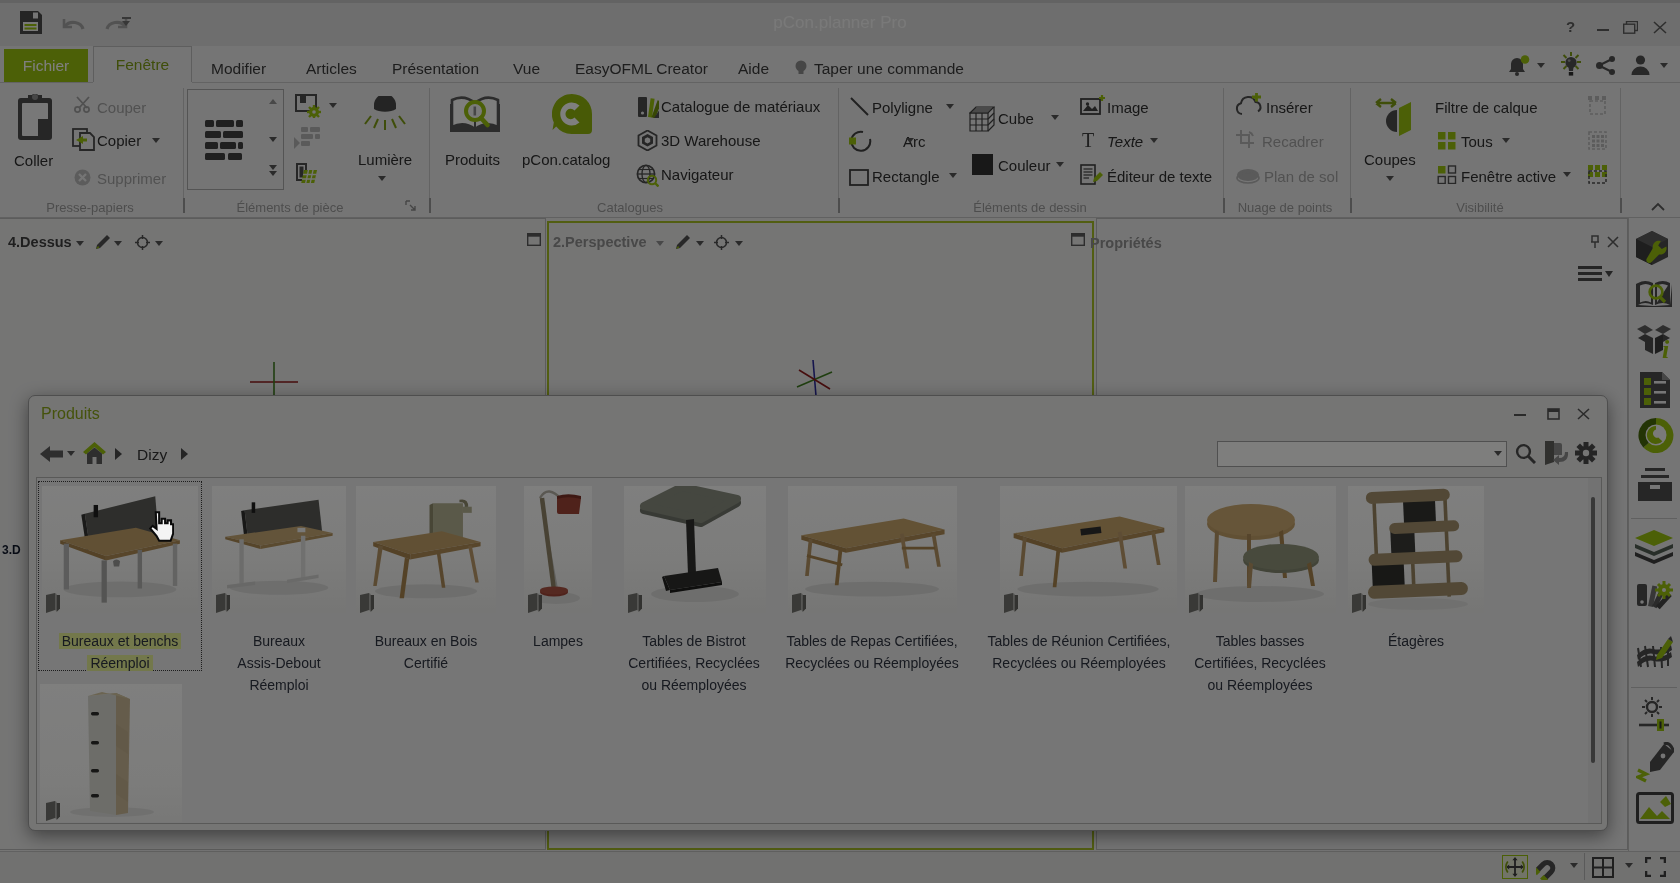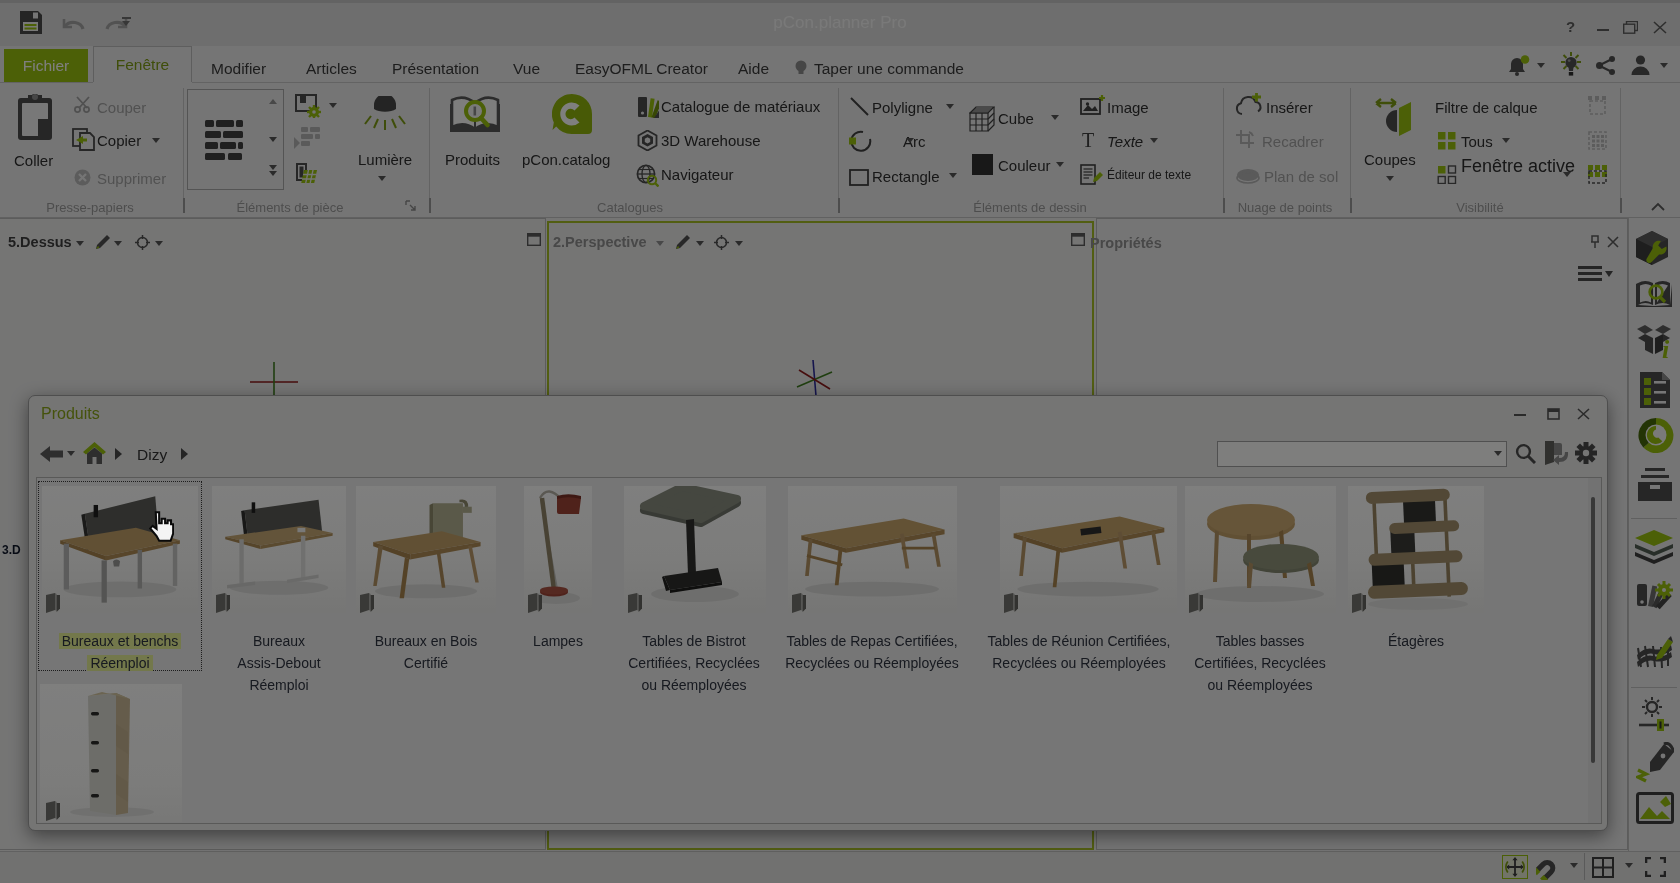--- a/index.html
+++ b/index.html
@@ -317,21 +317,21 @@
     <svg style="left:1080px;top:164px" width="24" height="23" viewBox="0 0 24 23">
       <rect x="1" y="1" width="14" height="19" fill="none" stroke="#3f3f3f" stroke-width="1.6"></rect>
       <g stroke="#3f3f3f" stroke-width="1.2">
           <line x1="3.5" y1="5" x2="12.5" y2="5"></line>
           <line x1="3.5" y1="8" x2="12.5" y2="8"></line>
           <line x1="3.5" y1="11" x2="12.5" y2="11"></line>
           <line x1="3.5" y1="14" x2="9" y2="14"></line>
         </g>
       <path d="M14 14 l6 -6 l3 3 l-6 6 l-4 1z" fill="#97BF0D"></path>
     </svg>
-    <div class="ribtext" style="left:1107px;top:168px;font-size:12px;">Éditeur de texte</div>
+    <div class="ribtext" style="left:1107px;top:168px;font-size:15px;">Éditeur de texte</div>
     <div class="grouplbl" style="left:950px;width:160px;">Éléments de dessin</div>
     <div class="vsep" style="left:1223px;"></div>
       <div class="vtick" style="left:1223px;"></div>
 
     <svg style="left:1235px;top:93px" width="28" height="24" viewBox="0 0 28 24">
       <path d="M7 21 a5.5 5.5 0 0 1 -1 -10.8 a7.5 7.5 0 0 1 14.5 -1.2 a5 5 0 0 1 2.5 9.3" fill="none" stroke="#4b4b4b" stroke-width="2"></path>
       <path d="M17 4 h9 M21.5 -0.5 v9" stroke="#97BF0D" stroke-width="2.8"></path>
     </svg>
     <div class="ribtext" style="left:1266px;top:99px;font-size:15px;">Insérer</div>
     <svg style="left:1236px;top:130px" width="22" height="20" viewBox="0 0 22 20">
@@ -363,21 +363,21 @@
         <rect x="11" y="11" width="7.5" height="7.5" fill="#97BF0D"></rect>
     </svg>
     <div class="ribtext" style="left:1461px;top:133px;font-size:15px;">Tous</div>
     <div class="caret" style="left:1502px;top:138px;"></div>
     <svg style="left:1437px;top:165px" width="20" height="19" viewBox="0 0 20 19">
       <rect x="1" y="1" width="7.5" height="7.5" fill="#97BF0D"></rect>
         <rect x="11.5" y="1" width="7" height="7" fill="none" stroke="#4f4f4f" stroke-width="1.4"></rect>
       <rect x="1.2" y="11.5" width="7" height="7" fill="none" stroke="#4f4f4f" stroke-width="1.4"></rect>
         <rect x="11.5" y="11.5" width="7" height="7" fill="none" stroke="#4f4f4f" stroke-width="1.4"></rect>
     </svg>
-    <div class="ribtext" style="left:1461px;top:156px;font-size:18px;">Fenêtre active</div>
+    <div class="ribtext" style="left:1461px;top:168px;font-size:15px;">Fenêtre active</div>
     <div class="caret" style="left:1563px;top:172px;"></div>
     <div class="grouplbl" style="left:1420px;width:120px;">Visibilité</div>
 
     <svg style="left:1587px;top:95px" width="22" height="22" viewBox="0 0 22 22">
       <g fill="#b9b9b9">
           <rect x="1" y="1" width="4" height="4"></rect>
           <rect x="8" y="1" width="4" height="4"></rect>
           <rect x="15" y="1" width="4" height="4"></rect>
         </g>
       <rect x="3" y="6" width="15" height="13" fill="none" stroke="#b9b9b9" stroke-width="1.6" stroke-dasharray="3 2"></rect>
@@ -414,21 +414,21 @@
     </svg>
   </div>
 
   <div class="abs" style="left:0;top:218px;width:1680px;height:633px;background:#e9e9e8;"></div>
   <div id="viewports">
 
     <div class="abs" style="left:0;top:218px;width:546px;height:632px;border:1px solid #b9b9b8;border-left:none;"></div>
     <div class="abs" style="left:547px;top:221px;width:547px;height:629px;border:2px solid #a5bc25;"></div>
     <div class="abs" style="left:1096px;top:218px;width:532px;height:632px;border:1px solid #b9b9b8;background:#eaeaea;"></div>
 
-    <div class="lbl" style="left:8px;top:234px;font-size:14.5px;font-weight:bold;color:#3e3e3e;">5.Dessus</div>
+    <div class="lbl" style="left:8px;top:234px;font-size:14.5px;font-weight:bold;color:#3e3e3e;">4.Dessus</div>
     <div class="caret" style="left:76px;top:241px;"></div>
     <svg style="left:95px;top:235px" width="16" height="15" viewBox="0 0 16 15">
         <path d="M1 14 L5 13 L15 3 L12 0 L2 10 z" fill="#4f4f4f"></path>
         <path d="M1 14 l2 -3 l1.5 1.5z" fill="#97BF0D"></path>
       </svg>
     <div class="caret" style="left:114px;top:241px;"></div>
     <svg style="left:135px;top:235px" width="15" height="15" viewBox="0 0 15 15">
         <circle cx="7.5" cy="7.5" r="5" fill="none" stroke="#4f4f4f" stroke-width="1.5"></circle>
         <path d="M7.5 0 v4 M7.5 11 v4 M0 7.5 h4 M11 7.5 h4" stroke="#4f4f4f" stroke-width="1.5"></path>
       </svg>

